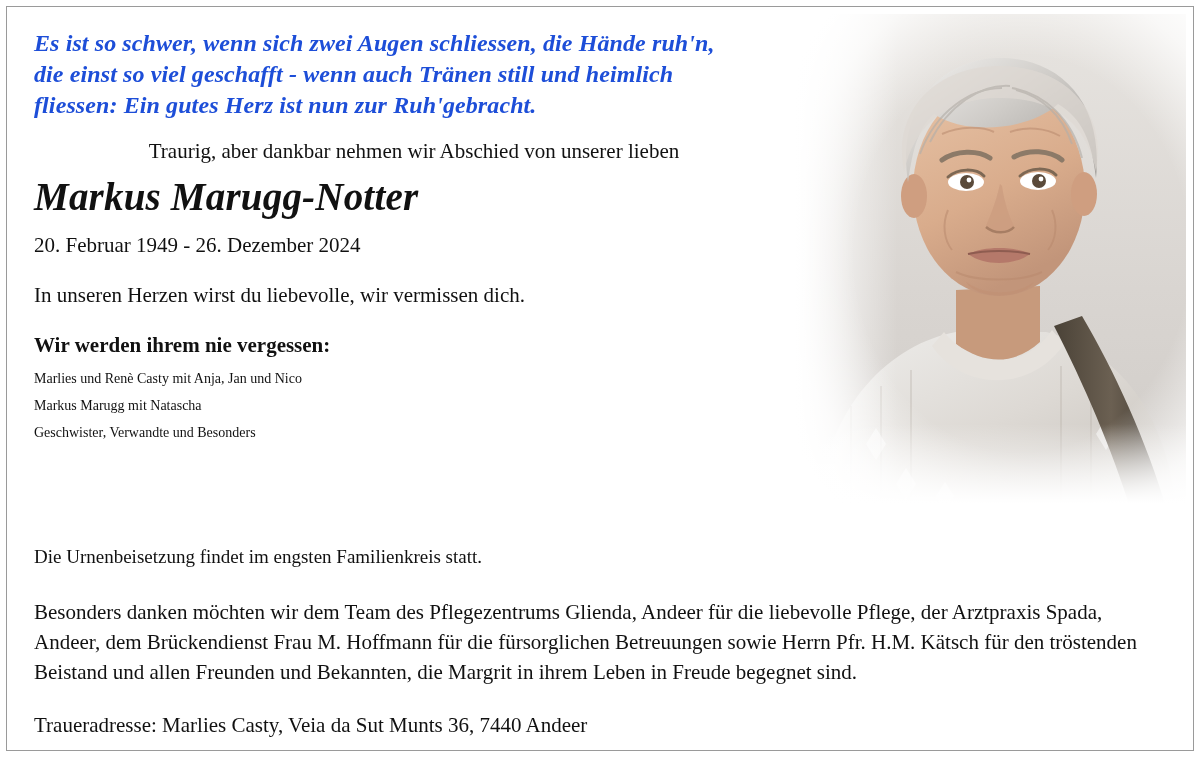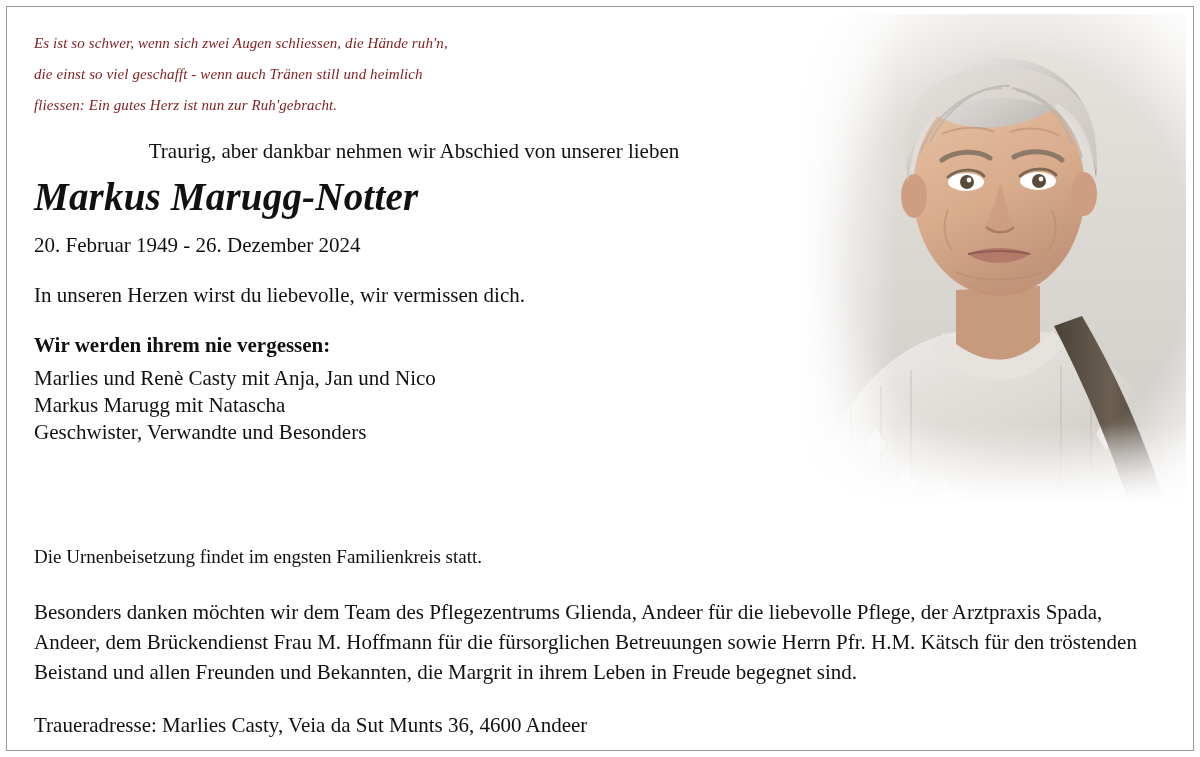--- a/index.html
+++ b/index.html
@@ -31,26 +31,26 @@
     pointer-events: none;
   }
   .content {
     position: absolute;
     left: 34px;
     top: 28px;
     width: 760px;
   }
   .poem {
     font-style: italic;
-    font-weight: normal;
-    font-size: 15px;
+    font-weight: bold;
+    font-size: 24px;
     line-height: 31px;
     letter-spacing: 0.1px;
     margin: 0 0 16px 0;
-    color: #7f1d1d;
+    color: #1d4ed8;
   }
   .poem-line { display: block; }
   .intro {
     font-size: 21px;
     line-height: 28px;
     margin: 0 0 8px 0;
     text-align: center;
   }
   .name {
     font-size: 39px;
@@ -70,21 +70,21 @@
     line-height: 28px;
     margin: 0 0 22px 0;
   }
   .never-forget {
     font-size: 21px;
     font-weight: bold;
     line-height: 28px;
     margin: 0 0 6px 0;
   }
   .family-list {
-    font-size: 21px;
+    font-size: 14px;
     line-height: 27px;
     margin: 0 0 26px 0;
   }
   .family-list span { display: block; }
   .burial {
     font-size: 19px;
     line-height: 28px;
     margin: 0 0 26px 0;
   }
   .thanks {
@@ -265,16 +265,16 @@
     <div class="family-list">
       <span>Marlies und Renè Casty mit Anja, Jan und Nico</span>
       <span>Markus Marugg mit Natascha</span>
       <span>Geschwister, Verwandte und Besonders</span>
     </div>
   </div>
 
   <div class="lower">
     <p class="burial">Die Urnenbeisetzung findet im engsten Familienkreis statt.</p>
     <p class="thanks">Besonders danken möchten wir dem Team des Pflegezentrums Glienda, Andeer für die liebevolle Pflege, der Arztpraxis Spada, Andeer, dem Brückendienst Frau M. Hoffmann für die fürsorglichen Betreuungen sowie Herrn Pfr. H.M. Kätsch für den tröstenden Beistand und allen Freunden und Bekannten, die Margrit in ihrem Leben in Freude begegnet sind.</p>
-    <p class="address">Traueradresse: Marlies Casty, Veia da Sut Munts 36, 4600 Andeer</p>
+    <p class="address">Traueradresse: Marlies Casty, Veia da Sut Munts 36, 7440 Andeer</p>
   </div>
 
 </div>
 
 </body></html>

